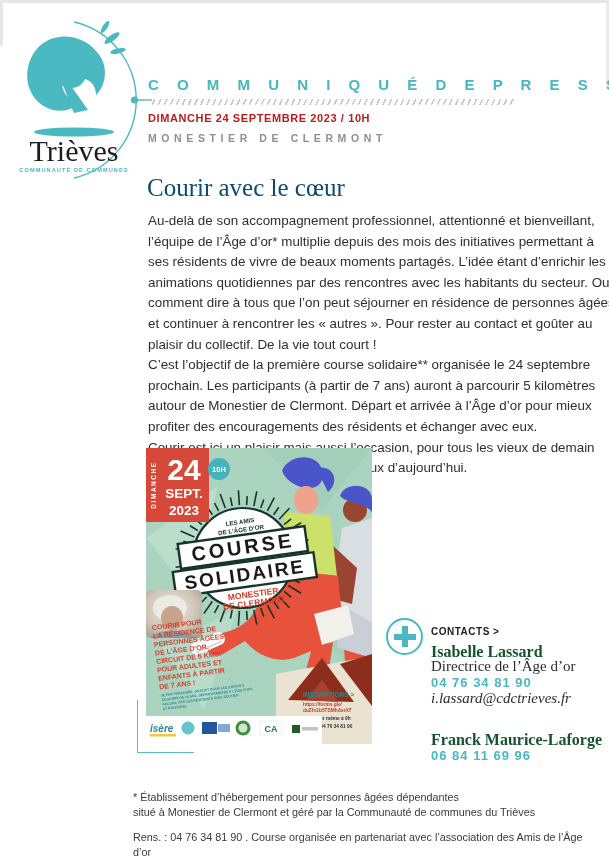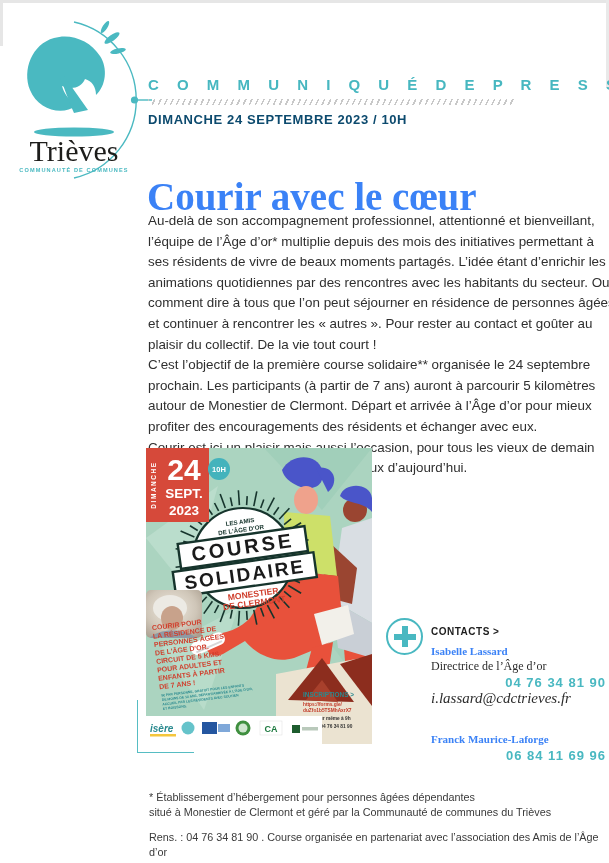--- a/index.html
+++ b/index.html
@@ -15,55 +15,55 @@
   .edge-right{position:absolute;right:0;top:0;width:3px;height:88px;background:#e9e9e9;}
 
   
   .logo-wrap{position:absolute;left:12px;top:16px;width:150px;height:172px;}
 
   
   .kicker{position:absolute;left:148px;top:76px;font-size:15px;font-weight:bold;
     letter-spacing:7px;color:#47b7c0;white-space:nowrap;}
   .hatch{position:absolute;left:148px;top:99px;width:368px;height:6px;
     background:repeating-linear-gradient(115deg,#c8c8c8 0 1.5px,transparent 1.5px 5.5px);}
-  .date-line{position:absolute;left:148px;top:112px;font-size:13px;font-weight:bold;
-    letter-spacing:.6px;color:#0c4a6e;white-space:nowrap;}
+  .date-line{position:absolute;left:148px;top:112px;font-size:11px;font-weight:bold;
+    letter-spacing:.6px;color:#b91c1c;white-space:nowrap;}
   .loc-line{position:absolute;left:148px;top:132px;font-size:10.5px;font-weight:bold;
     letter-spacing:4.6px;color:#8f8f8f;white-space:nowrap;}
 
   
   .article-title{position:absolute;left:147px;top:174px;
-    font-family:"Liberation Serif", serif;font-size:39px;font-weight:bold;color:#3b82f6;}
+    font-family:"Liberation Serif", serif;font-size:25px;font-weight:normal;color:#0c4a6e;}
   .article-body{position:absolute;left:148px;top:211px;width:468px;
     font-size:13.4px;line-height:20.6px;color:#2f2f2f;}
   .article-body p{margin:0;}
 
   
   .poster{position:absolute;left:146px;top:448px;width:226px;height:296px;}
   .bracket{position:absolute;left:137px;top:700px;width:57px;height:53px;
     border-left:1.5px solid #56bdc3;border-bottom:1.5px solid #56bdc3;}
 
   
   .contact-icon{position:absolute;left:386px;top:618px;width:37px;height:37px;
     border:2px solid #49b8c1;border-radius:50%;}
   .contact-icon .cross-v{position:absolute;left:14px;top:6px;width:5.5px;height:21px;background:#49b8c1;}
   .contact-icon .cross-h{position:absolute;left:6px;top:14px;width:21.5px;height:5.5px;background:#49b8c1;}
   .contacts-label{position:absolute;left:431px;top:626px;font-size:10px;font-weight:bold;
     letter-spacing:.5px;color:#1d1d1d;}
   .contact-card{position:absolute;left:431px;width:175px;font-family:"Liberation Serif", serif;}
-  .contact-card .c-name{font-size:11px;font-weight:bold;color:#3b82f6;line-height:15px;}
-  .contact-card .c-role{font-size:12px;color:#2c2c2c;line-height:14.5px;}
+  .contact-card .c-name{font-size:16px;font-weight:bold;color:#14532d;line-height:15px;}
+  .contact-card .c-role{font-size:15px;color:#2c2c2c;line-height:14.5px;}
   .contact-card .c-phone{font-family:"Liberation Sans", sans-serif;font-size:13px;font-weight:bold;
-    color:#49b8c1;letter-spacing:1px;line-height:17px;text-align:right;}
+    color:#49b8c1;letter-spacing:1px;line-height:17px;}
   .contact-card .c-mail{font-size:15px;font-style:italic;color:#2c2c2c;line-height:15px;}
 
   
   .footnotes{position:absolute;left:133px;top:790px;width:470px;
     font-size:10.8px;line-height:15px;color:#3a3a3a;}
-  .footnotes .fn-block{margin-bottom:10px;margin-left:16px;}
+  .footnotes .fn-block{margin-bottom:10px;}
   .fn-small{font-size:8.5px;}
 </style>
 </head>
 <body>
 
 <div class="page">
   <div class="edge-top"></div>
   <div class="edge-left"></div>
   <div class="edge-right"></div>
 
@@ -81,20 +81,21 @@
       <circle cx="122.5" cy="84" r="3.6" fill="#4ab9c1"></circle>
       <line x1="126" y1="84" x2="140" y2="84" stroke="#4ab9c1" stroke-width="1.4"></line>
       <text x="62" y="145" text-anchor="middle" font-family="Liberation Serif, serif" font-size="30" fill="#1d1d1b">Trièves</text>
       <text x="62" y="156" text-anchor="middle" font-family="Liberation Sans, sans-serif" font-size="5.6" font-weight="bold" letter-spacing="1.1" fill="#4ab9c1">COMMUNAUTÉ DE COMMUNES</text>
     </svg>
   </div>
 
   <div class="kicker">C O M M U N I Q U É   D E   P R E S S E</div>
   <div class="hatch"></div>
   <div class="date-line">DIMANCHE 24 SEPTEMBRE 2023 / 10H</div>
+  <div class="loc-line">MONESTIER DE CLERMONT</div>
 
   <h1 class="article-title">Courir avec le cœur</h1>
   <div class="article-body">
     <p>Au-delà de son accompagnement professionnel, attentionné et bienveillant, l’équipe de l’Âge d’or* multiplie depuis des mois des initiatives permettant à ses résidents de vivre de beaux moments partagés. L’idée étant d’enrichir les animations quotidiennes par des rencontres avec les habitants du secteur. Ou comment dire à tous que l’on peut séjourner en résidence de personnes âgées et continuer à rencontrer les « autres ». Pour rester au contact et goûter au plaisir du collectif. De la vie tout court !</p>
     <p>C’est l’objectif de la première course solidaire** organisée le 24 septembre prochain. Les participants (à partir de 7 ans) auront à parcourir 5 kilomètres autour de Monestier de Clermont. Départ et arrivée à l’Âge d’or pour mieux profiter des encouragements des résidents et échanger avec eux.</p>
     <p>Courir est ici un plaisir mais aussi l’occasion, pour tous les vieux de demain d’adresser un message du cœur à ceux d’aujourd’hui.</p>
   </div>
 
   <div class="poster">
     <svg width="226" height="296" viewBox="0 0 226 296">

